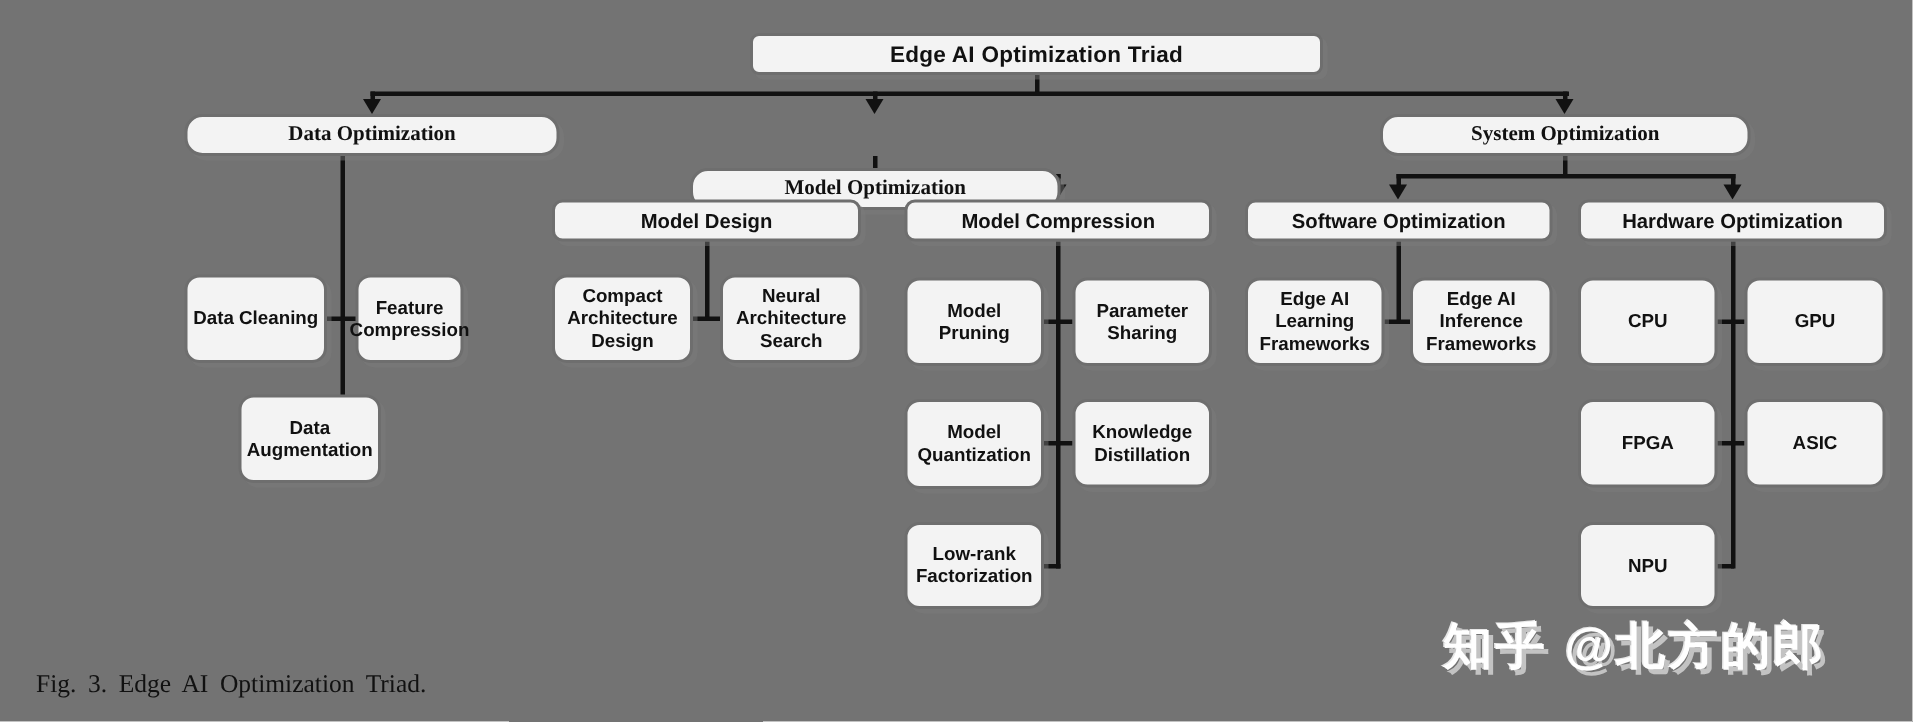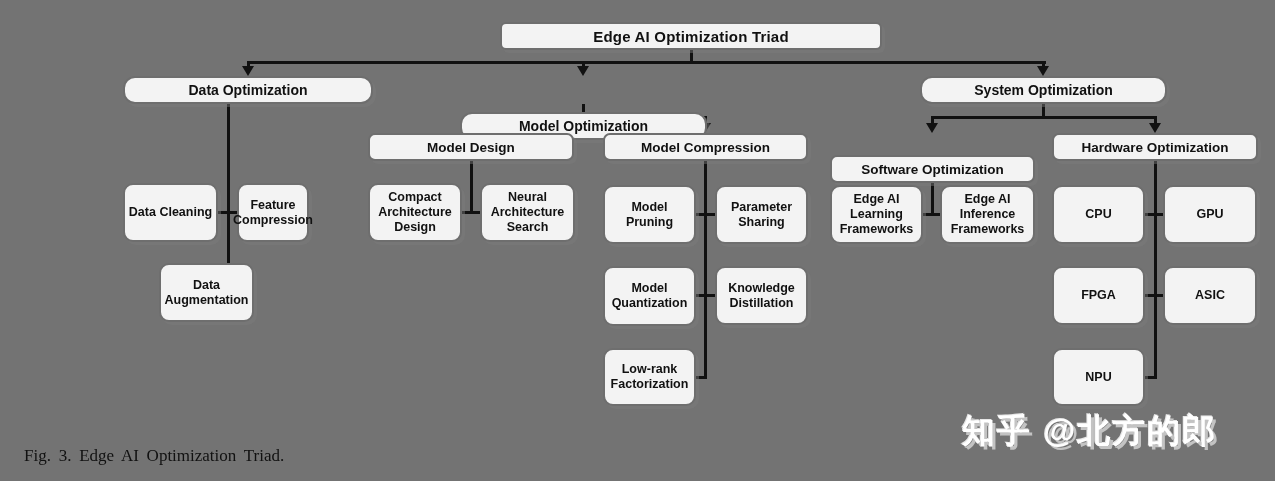--- a/index.html
+++ b/index.html
@@ -14,21 +14,21 @@
     position:absolute;
     box-sizing:border-box;
     background:var(--fill,#f3f3f3);
     border:2px solid var(--border,#6e6e6e);
     display:flex;align-items:center;justify-content:center;
     text-align:center;
     font-weight:bold;color:#111;
     box-shadow:3px 3px 0 rgba(125,125,125,0.45);
   }
   .lvl0{font-size:15px;border-radius:6px;letter-spacing:.2px;}
-  .lvl1{font-size:14px;border-radius:12px;}
+  .lvl1{font-size:14px;border-radius:12px;font-family:Liberation Serif, serif;}
   .lvl2{font-size:13.5px;border-radius:7px;}
   .leaf{font-size:12.5px;line-height:1.2;border-radius:10px;padding:2px;}
   .line{position:absolute;background:var(--line,#111);}
   .arrow{
     position:absolute;width:0;height:0;
     border-left:6.5px solid transparent;
     border-right:6.5px solid transparent;
     border-top:10px solid var(--line,#111);
   }
   #caption{
@@ -94,21 +94,21 @@
   <div class="line" style="left:1145px;top:376px;width:11px;height:3px;"></div>
 
   <div class="node lvl0" style="left:500px;top:22px;width:382px;height:28px;">Edge AI Optimization Triad</div>
 
   <div class="node lvl1" style="left:123px;top:76px;width:250px;height:28px;">Data Optimization</div>
   <div class="node lvl1" style="left:460px;top:76px;width:247px;height:28px;margin-top:36px;">Model Optimization</div>
   <div class="node lvl1" style="left:920px;top:76px;width:247px;height:28px;">System Optimization</div>
 
   <div class="node lvl2" style="left:368px;top:133px;width:206px;height:28px;">Model Design</div>
   <div class="node lvl2" style="left:603px;top:133px;width:205px;height:28px;">Model Compression</div>
-  <div class="node lvl2" style="left:830px;top:133px;width:205px;height:28px;margin-top:22px;">Software Optimization</div>
+  <div class="node lvl2" style="left:830px;top:133px;width:205px;height:28px;">Software Optimization</div>
   <div class="node lvl2" style="left:1052px;top:133px;width:206px;height:28px;">Hardware Optimization</div>
 
   <div class="node leaf" style="left:123px;top:183px;width:95px;height:59px;">Data Cleaning</div>
   <div class="node leaf" style="left:237px;top:183px;width:72px;height:59px;">Feature Compression</div>
   <div class="node leaf" style="left:123px;top:263px;width:95px;height:59px;margin-left:36px;">Data Augmentation</div>
 
   <div class="node leaf" style="left:368px;top:183px;width:94px;height:59px;">Compact Architecture Design</div>
   <div class="node leaf" style="left:480px;top:183px;width:95px;height:59px;">Neural Architecture Search</div>
 
   <div class="node leaf" style="left:603px;top:185px;width:93px;height:59px;">Model Pruning</div>

